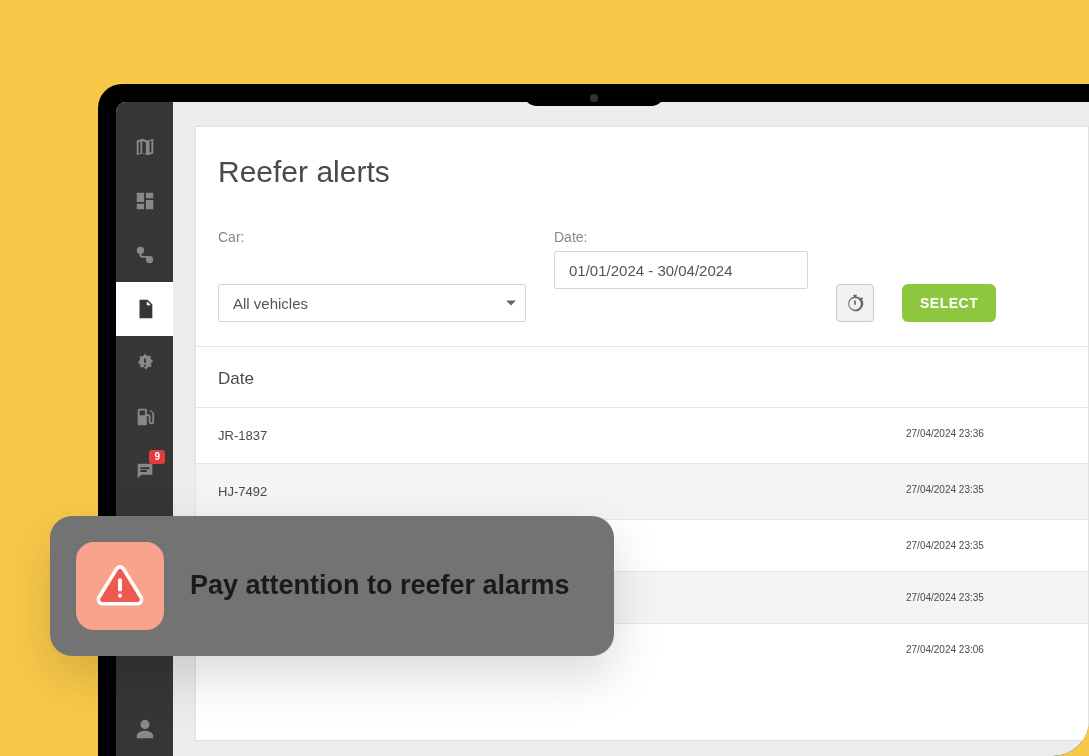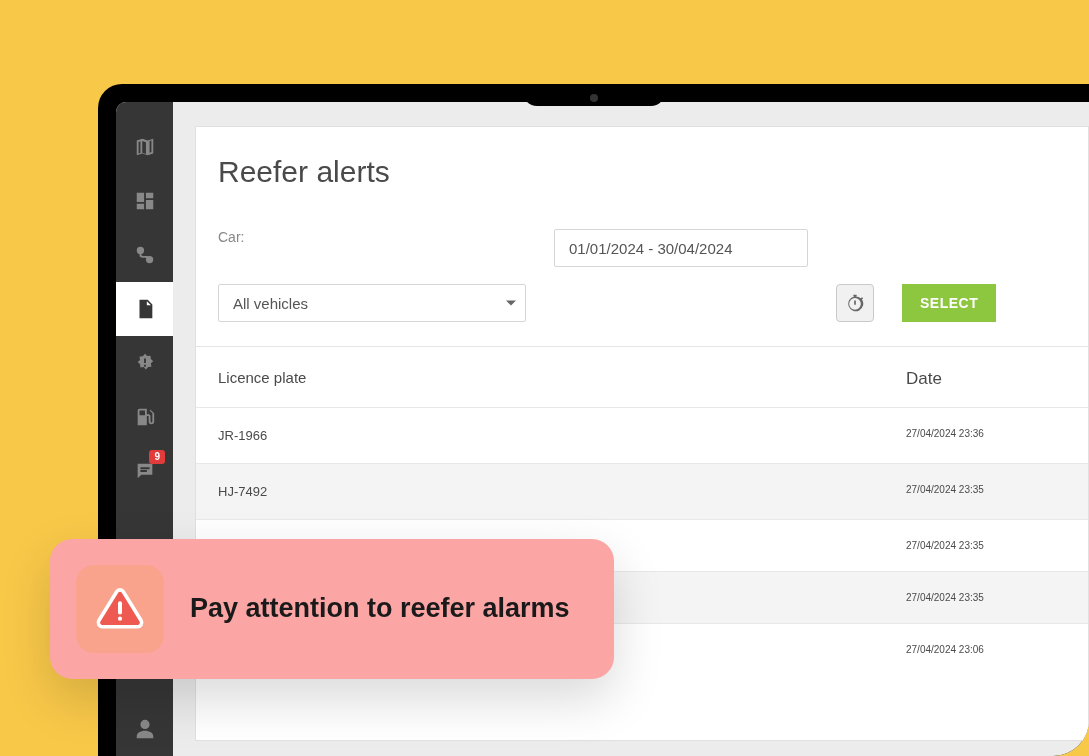--- a/index.html
+++ b/index.html
@@ -172,21 +172,21 @@
   justify-content: center;
   cursor: pointer;
   align-self: flex-end;
 }
 .select-btn {
   height: 38px;
   padding: 0 18px;
   background: #8dc63f;
   color: #fff;
   border: none;
-  border-radius: 0;
+  border-radius: 6px;
   font-size: 14px;
   font-weight: bold;
   letter-spacing: 0.5px;
   cursor: pointer;
   align-self: flex-end;
 }
 .table-header {
   display: flex;
   padding: 22px 22px 18px 22px;
 }
@@ -197,23 +197,23 @@
   padding: 20px 22px;
   border-top: 1px solid #e8e8e8;
   font-size: 13px;
   color: #4a4a4a;
 }
 .table-row.alt { background: #f4f4f4; }
 .td-plate { flex: 1; }
 .td-date { width: 160px; font-size: 10px; }
 .callout {
   position: absolute;
-  top: 539px;
+  top: 516px;
   left: 50px;
-  background: #fca5a5;
+  background: #737373;
   border-radius: 22px;
   padding: 26px 44px 26px 26px;
   display: flex;
   align-items: center;
   gap: 26px;
   box-shadow: 0 20px 50px rgba(0,0,0,0.15);
   z-index: 10;
 }
 .callout-icon {
   width: 88px;
@@ -292,37 +292,37 @@
 
         <div class="filters">
           <div class="filter-group">
             <span class="filter-label">Car:</span>
             <div class="select-wrap">
               <div class="select">All vehicles</div>
               <div class="caret"></div>
             </div>
           </div>
           <div class="filter-group">
+            <span class="filter-label">Date:</span>
             <div class="date-input">01/01/2024 - 30/04/2024</div>
           </div>
           <button class="clock-btn">
             <svg width="20" height="20" viewBox="0 0 24 24">
                 <path fill="#666" d="M10 2h4v2h-4V2zm9 4.4l1.4-1.4 1.4 1.4-1.4 1.4A9 9 0 1111 4.05V4h2v.05a9 9 0 016 2.35zM12 20a7 7 0 100-14 7 7 0 000 14zm1-11v5h-2V9h2z"></path>
               </svg>
           </button>
           <button class="select-btn">SELECT</button>
         </div>
 
         <div class="table-header">
-          <div class="th-plate">Licence plate</div>
           <div class="th-date">Date</div>
         </div>
 
         <div class="table-row">
-          <div class="td-plate">JR-1966</div>
+          <div class="td-plate">JR-1837</div>
           <div class="td-date">27/04/2024 23:36</div>
         </div>
         <div class="table-row alt">
           <div class="td-plate">HJ-7492</div>
           <div class="td-date">27/04/2024 23:35</div>
         </div>
         <div class="table-row">
           <div class="td-plate"></div>
           <div class="td-date">27/04/2024 23:35</div>
         </div>

